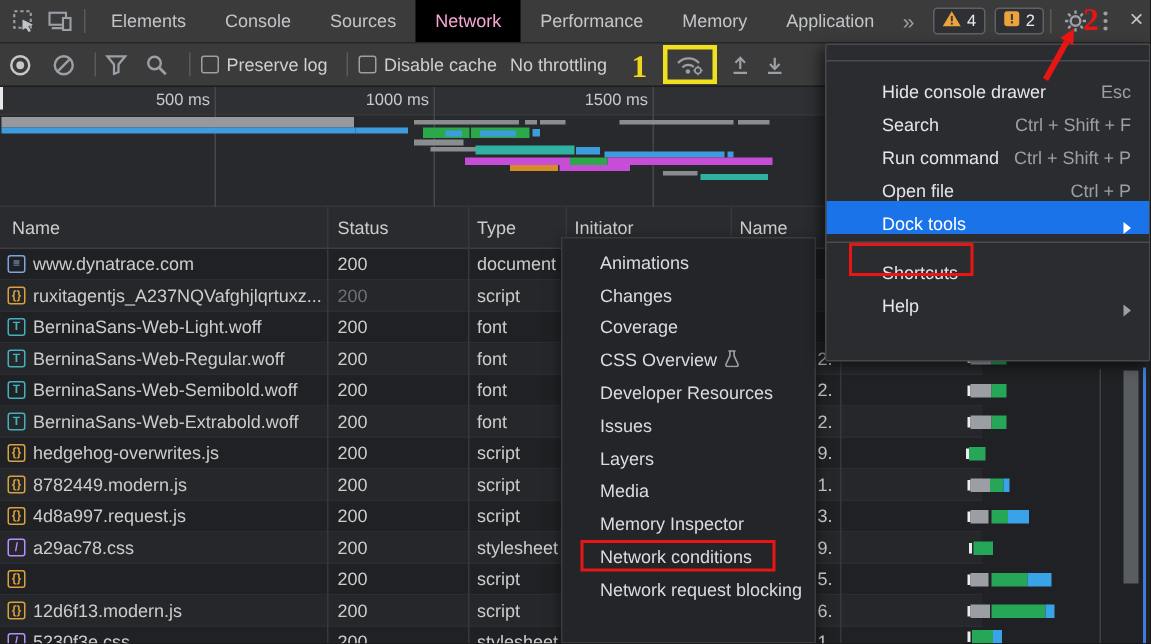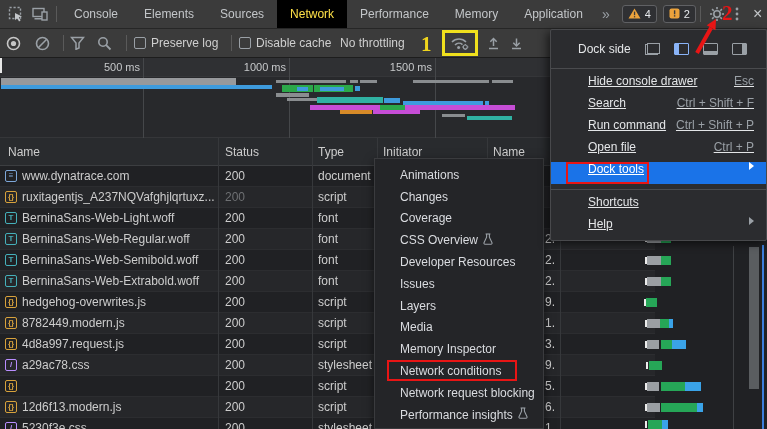--- a/index.html
+++ b/index.html
@@ -6,21 +6,21 @@
   .app{position:relative;width:767px;height:429px;overflow:hidden;background:#202124;
        font-family:"Liberation Sans",sans-serif;font-size:12px;color:#cdcdcd;}
   .app *{box-sizing:border-box;}
   
   .tabbar{position:absolute;left:0;top:0;width:767px;height:29px;background:#3b3b3b;
           display:flex;align-items:center;border-bottom:1px solid #262626;z-index:5;}
   .ticon{display:flex;align-items:center;justify-content:center;width:24px;height:24px;color:#9aa0a6;flex:0 0 auto;}
   .vsep{width:1px;height:16px;background:#5a5a5a;margin:0 4px;flex:0 0 auto;}
   .tabs{display:flex;height:100%;align-items:stretch;}
   .tab{display:flex;align-items:center;padding:0 13px;color:#c3c6c9;cursor:default;}
-  .tab.active{background:#000;color:#fde047;}
+  .tab.active{background:#000;color:#f9a8d4;}
   .more-tabs{color:#9aa0a6;font-size:14px;padding:0 6px;}
   .badge{display:flex;align-items:center;gap:4px;border:1px solid #606164;background:#2f3033;
          border-radius:3px;height:18px;padding:0 5px;margin-left:6px;color:#e8eaed;font-size:11px;}
   .right-group{margin-left:auto;display:flex;align-items:center;}
   .close-x{font-size:16px;color:#c3c6c9;margin:0 10px 0 8px;}
   
   .toolbar{position:absolute;left:0;top:29px;width:767px;height:29px;background:#3b3b3b;
            border-bottom:1px solid #1d1d1d;z-index:5;}
   .tbitem{position:absolute;top:0;height:28px;display:flex;align-items:center;gap:5px;color:#cfcfcf;}
   .checkbox{width:12px;height:12px;border:1px solid #9aa0a6;border-radius:2px;background:transparent;flex:0 0 auto;}
@@ -63,21 +63,21 @@
   .dockrow .dock:first-of-type{margin-left:auto;}
   .dock{position:relative;width:15px;height:12px;border:1.5px solid #9aa0a6;border-radius:1px;flex:0 0 auto;}
   .dock.sel{border-color:#8ab4f8;}
   .dock-left::before{content:"";position:absolute;left:0;top:0;width:4px;height:100%;background:#8ab4f8;}
   .dock-bottom::before{content:"";position:absolute;left:0;bottom:0;width:100%;height:3px;background:#9aa0a6;}
   .dock-right::before{content:"";position:absolute;right:0;top:0;width:4px;height:100%;background:#9aa0a6;}
   .dock-undock{border:none;}
   .dock-undock::before{content:"";position:absolute;left:0;bottom:0;width:11px;height:9px;border:1.5px solid #9aa0a6;}
   .dock-undock::after{content:"";position:absolute;right:0;top:0;width:11px;height:9px;border:1.5px solid #9aa0a6;background:#2b2c2f;}
   .menu-sep{height:1px;background:#4a4b4e;margin:5px 0;}
-  .menu-item{display:flex;align-items:flex-start;height:22px;padding:0 12px 0 37px;text-decoration:underline;}
+  .menu-item{display:flex;align-items:flex-end;height:22px;padding:0 12px 0 37px;}
   .menu-item .shortcut{margin-left:auto;color:#9aa0a6;}
   .menu-item .subarrow{margin-left:auto;width:0;height:0;border-left:5px solid #9aa0a6;
         border-top:4px solid transparent;border-bottom:4px solid transparent;}
   .menu-item.hl{background:var(--accent,#1a73e8);color:#fff;}
   .menu-item.hl .subarrow{border-left-color:#fff;}
   
   .submenu{position:absolute;left:374px;top:158px;width:170px;height:271px;background:#242528;
            border:1px solid #3a3b3e;box-shadow:0 3px 9px rgba(0,0,0,.5);z-index:30;
            padding-top:5px;color:#dadce0;overflow:hidden;}
   .sub-item{display:flex;align-items:center;height:21.8px;padding-left:25px;white-space:nowrap;}
@@ -101,22 +101,22 @@
     </span>
     <span class="ticon">
       <svg width="16" height="14" viewBox="0 0 16 14">
           <rect x="1" y="1.5" width="11" height="8" fill="none" stroke="#9aa0a6" stroke-width="1.4"></rect>
           <rect x="2.5" y="11" width="8" height="1.5" fill="#9aa0a6"></rect>
           <rect x="10" y="5" width="5" height="8" fill="#3b3b3b" stroke="#9aa0a6" stroke-width="1.4"></rect>
         </svg>
     </span>
     <span class="vsep"></span>
     <div class="tabs">
+        <div class="tab">Elements</div>
         <div class="tab">Console</div>
-        <div class="tab">Elements</div>
         <div class="tab">Sources</div>
         <div class="tab active">Network</div>
         <div class="tab">Performance</div>
         <div class="tab">Memory</div>
         <div class="tab">Application</div>
       </div>
     <span class="more-tabs">»</span>
     <div class="badge">
       <span><svg width="13" height="11" viewBox="0 0 13 11">
             <path d="M6.5 0.5 L12.5 10.5 L0.5 10.5 Z" fill="#eca33c"></path>
@@ -416,27 +416,20 @@
       <div class="seg" style="left: 697px; top: 403px; width: 6px; height: 9px; background: rgb(58, 163, 232);"></div>
       <div class="seg" style="left: 645px; top: 421px; width: 2px; height: 7px; background: rgb(236, 236, 236);"></div>
       <div class="seg" style="left: 648px; top: 420px; width: 14px; height: 9px; background: rgb(38, 166, 87);"></div>
       <div class="seg" style="left: 662px; top: 420px; width: 6px; height: 9px; background: rgb(58, 163, 232);"></div>
       <div class="seg" style="left: 733px; top: 246px; width: 1px; height: 183px; background: rgb(63, 65, 68);"></div>
       <div class="seg" style="left: 762px; top: 245px; width: 2px; height: 184px; background: rgb(61, 126, 219);"></div>
       <div class="seg" style="left: 749px; top: 247px; width: 10px; height: 142px; background: rgb(90, 93, 96);"></div>
     </div>
 
   <div class="menu">
-    <div class="dockrow">
-      <span>Dock side</span>
-      <span class="dock dock-undock"></span>
-      <span class="dock dock-left sel"></span>
-      <span class="dock dock-bottom"></span>
-      <span class="dock dock-right"></span>
-    </div>
     <div class="menu-sep"></div>
     <div>
         <div class="menu-item">
           <div>Hide console drawer</div>
           <div class="shortcut">Esc</div>
         </div>
         <div class="menu-item">
           <div>Search</div>
           <div class="shortcut">Ctrl + Shift + F</div>
         </div>
@@ -496,29 +489,20 @@
           <div>Media</div>
         </div>
         <div class="sub-item">
           <div>Memory Inspector</div>
         </div>
         <div class="sub-item">
           <div>Network conditions</div>
         </div>
         <div class="sub-item">
           <div>Network request blocking</div>
-        </div>
-        <div class="sub-item">
-          <div>Performance insights</div>
-          <span><svg class="flask" width="10" height="12" viewBox="0 0 10 12">
-              <g fill="none" stroke="#9aa0a6" stroke-width="1.1">
-                <path d="M3.6 1 V4.2 L1 9.8 A1.1 1.1 0 0 0 2 11.3 H8 A1.1 1.1 0 0 0 9 9.8 L6.4 4.2 V1"></path>
-                <line x1="2.6" y1="1" x2="7.4" y2="1"></line>
-              </g>
-            </svg></span>
         </div>
       </div>
   </div>
 
   <div class="layer lay-ann">
       <div class="ann-box" style="left: 442px; top: 30px; width: 36px; height: 26px; border: 3px solid rgb(240, 224, 29);"></div>
       <div class="ann-box" style="left: 566px; top: 162px; width: 83px; height: 22px; border: 2px solid rgb(232, 21, 21);"></div>
       <div class="ann-box" style="left: 387px; top: 360px; width: 130px; height: 21px; border: 2px solid rgb(232, 21, 21);"></div>
       <div class="ann-num" style="left: 421px; top: 32px; color: rgb(240, 213, 29);">1</div>
       <div class="ann-num" style="left: 722px; top: 1px; color: rgb(232, 21, 21);">2</div>

